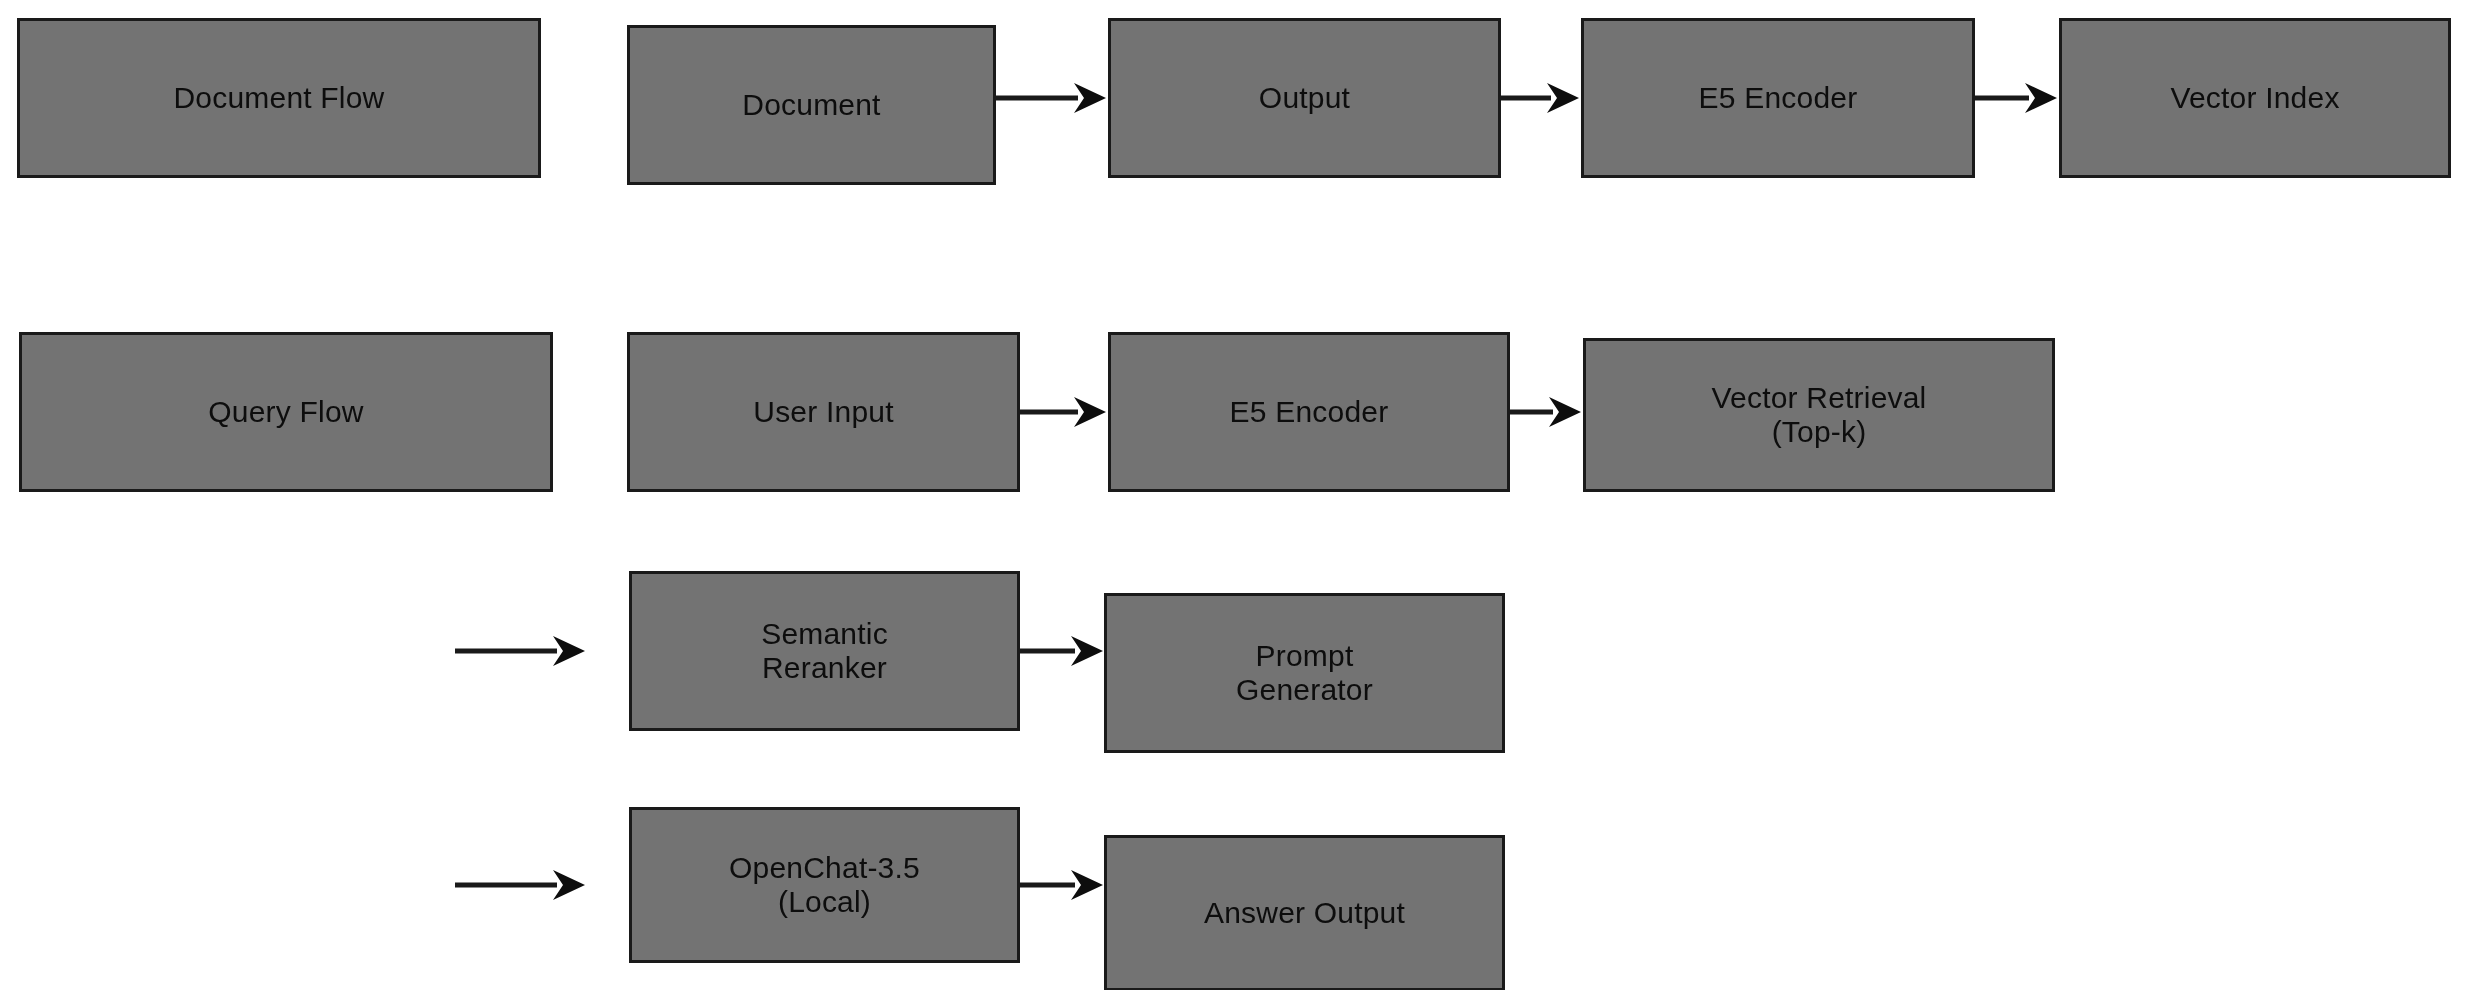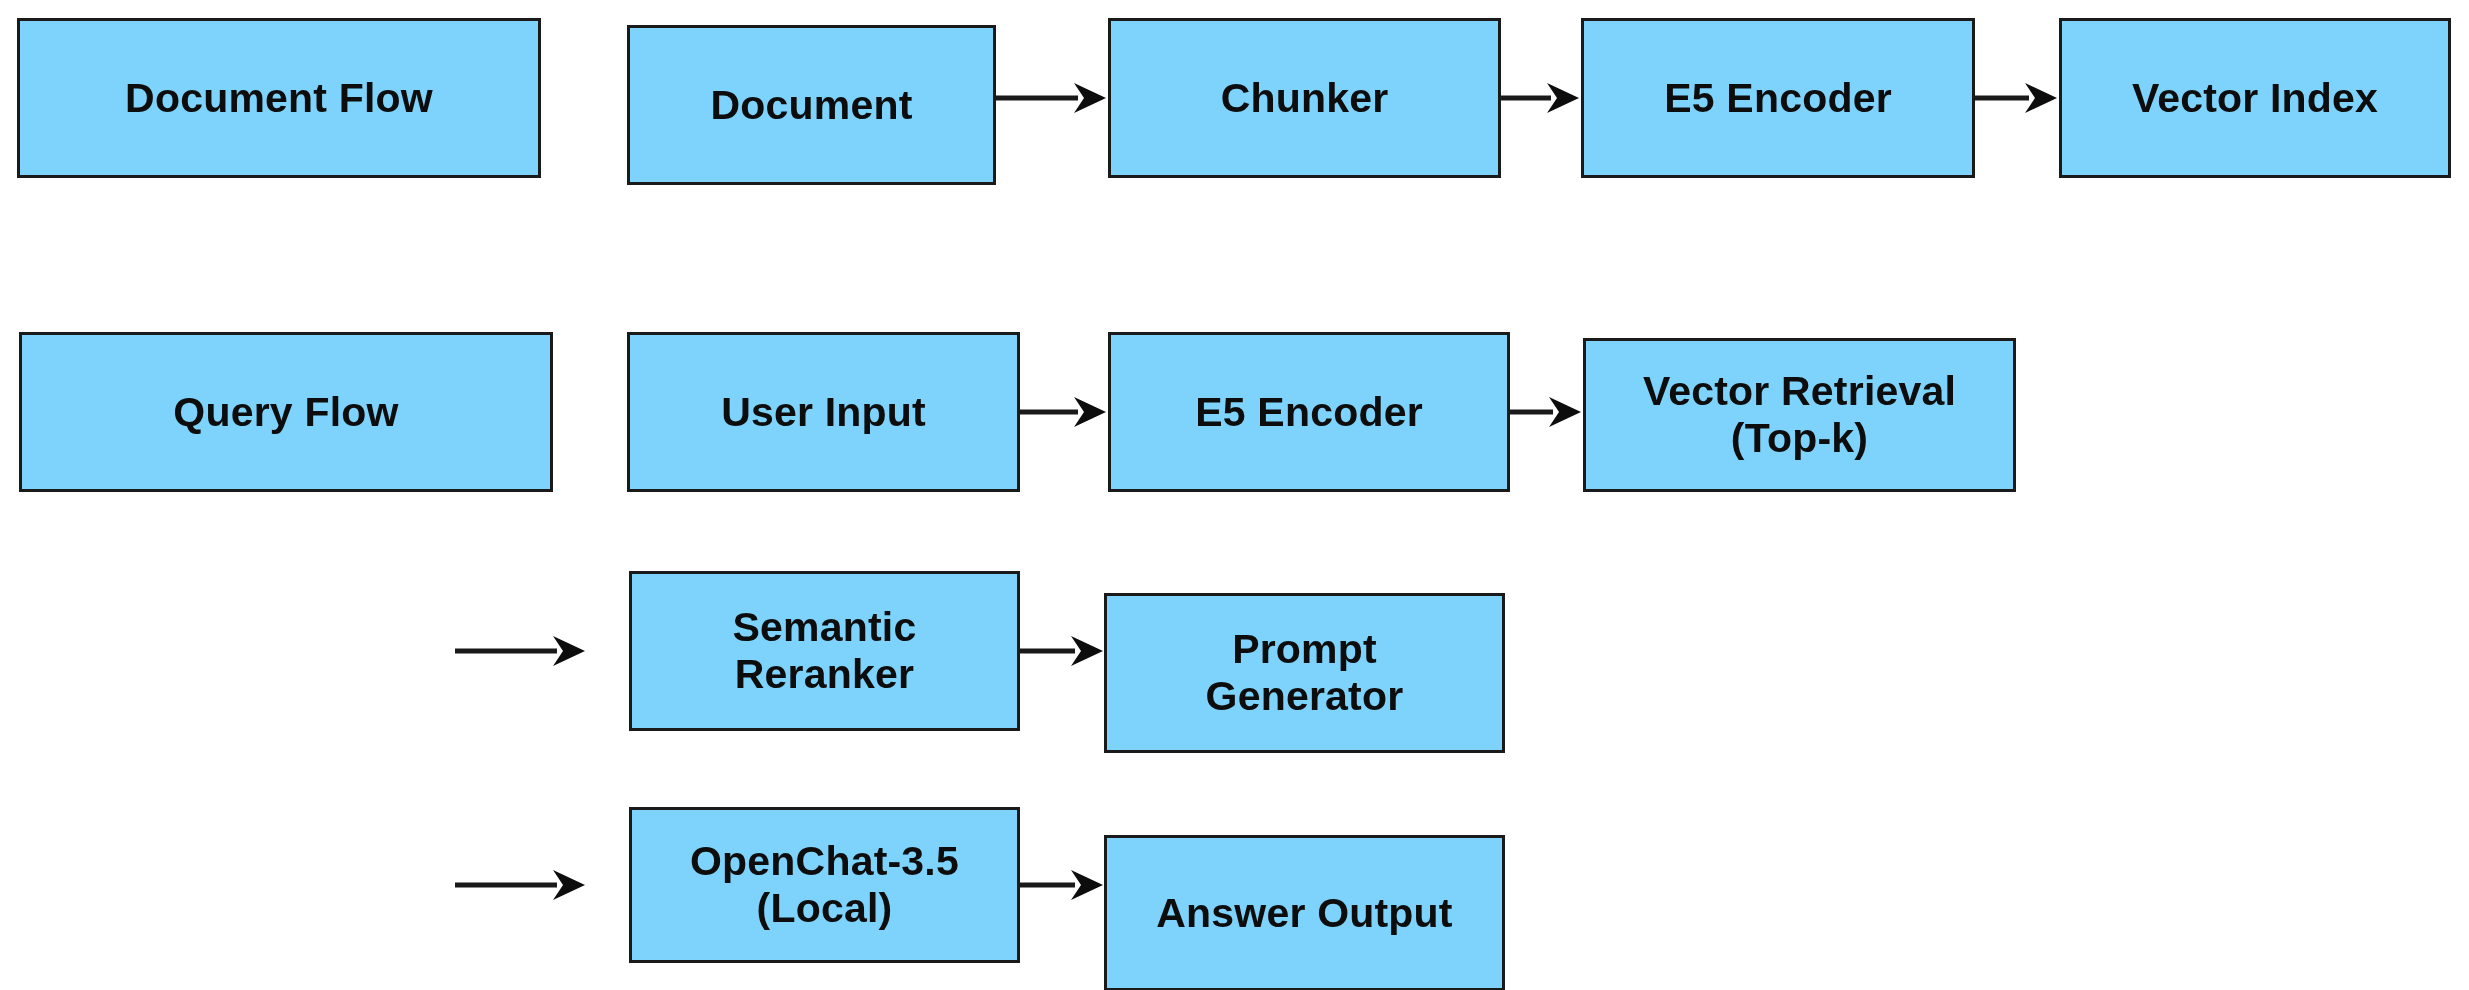--- a/index.html
+++ b/index.html
@@ -12,32 +12,31 @@
     width: 2469px;
     height: 990px;
     background: #ffffff;
     font-family: "Liberation Sans", sans-serif;
     overflow: hidden;
   }
   .node {
     position: absolute;
     box-sizing: border-box;
     border: 3px solid #1a1a1a;
-    background: #7dd3fc;
+    background: #737373;
     display: flex;
     align-items: center;
     justify-content: center;
     text-align: center;
     color: #0d0d0d;
-    font-size: 41px;
+    font-size: 30px;
     line-height: 1.14;
     letter-spacing: 0.2px;
     white-space: pre-line;
     padding: 0 6px;
-    font-weight: bold;
   }
   .node.overflow-text {
     overflow: visible;
   }
   .arrow {
     position: absolute;
     height: 40px;
     display: block;
   }
   .arrow svg {
@@ -54,21 +53,21 @@
 
   <div class="node" style="left:627px; top:25px; width:369px; height:160px;">Document</div>
 
   <span class="arrow" style="left:996px; top:78px; width:112px;">
     <svg width="112" height="40" viewBox="0 0 112 40">
       <line x1="0" y1="20" x2="82" y2="20" stroke="#1a1a1a" stroke-width="5"></line>
       <path d="M78 5 L110 20 L78 35 L88 20 Z" fill="#0d0d0d"></path>
     </svg>
   </span>
 
-  <div class="node" style="left:1108px; top:18px; width:393px; height:160px;">Chunker</div>
+  <div class="node" style="left:1108px; top:18px; width:393px; height:160px;">Output</div>
 
   <span class="arrow" style="left:1501px; top:78px; width:80px;">
     <svg width="80" height="40" viewBox="0 0 80 40">
       <line x1="0" y1="20" x2="50" y2="20" stroke="#1a1a1a" stroke-width="5"></line>
       <path d="M46 5 L78 20 L46 35 L56 20 Z" fill="#0d0d0d"></path>
     </svg>
   </span>
 
   <div class="node" style="left:1581px; top:18px; width:394px; height:160px;">E5 Encoder</div>
 
@@ -94,21 +93,21 @@
 
   <div class="node" style="left:1108px; top:332px; width:402px; height:160px;">E5 Encoder</div>
 
   <span class="arrow" style="left:1510px; top:392px; width:73px;">
     <svg width="73" height="40" viewBox="0 0 73 40">
       <line x1="0" y1="20" x2="43" y2="20" stroke="#1a1a1a" stroke-width="5"></line>
       <path d="M39 5 L71 20 L39 35 L49 20 Z" fill="#0d0d0d"></path>
     </svg>
   </span>
 
-  <div class="node overflow-text" style="left:1583px; top:338px; width:433px; height:154px; padding:8px;">Vector Retrieval
+  <div class="node overflow-text" style="left:1583px; top:338px; width:472px; height:154px; padding:8px;">Vector Retrieval
 (Top-k)</div>
 
   <span class="arrow" style="left:455px; top:631px; width:132px;">
     <svg width="132" height="40" viewBox="0 0 132 40">
       <line x1="0" y1="20" x2="102" y2="20" stroke="#1a1a1a" stroke-width="5"></line>
       <path d="M98 5 L130 20 L98 35 L108 20 Z" fill="#0d0d0d"></path>
     </svg>
   </span>
 
   <div class="node" style="left:629px; top:571px; width:391px; height:160px;">Semantic

